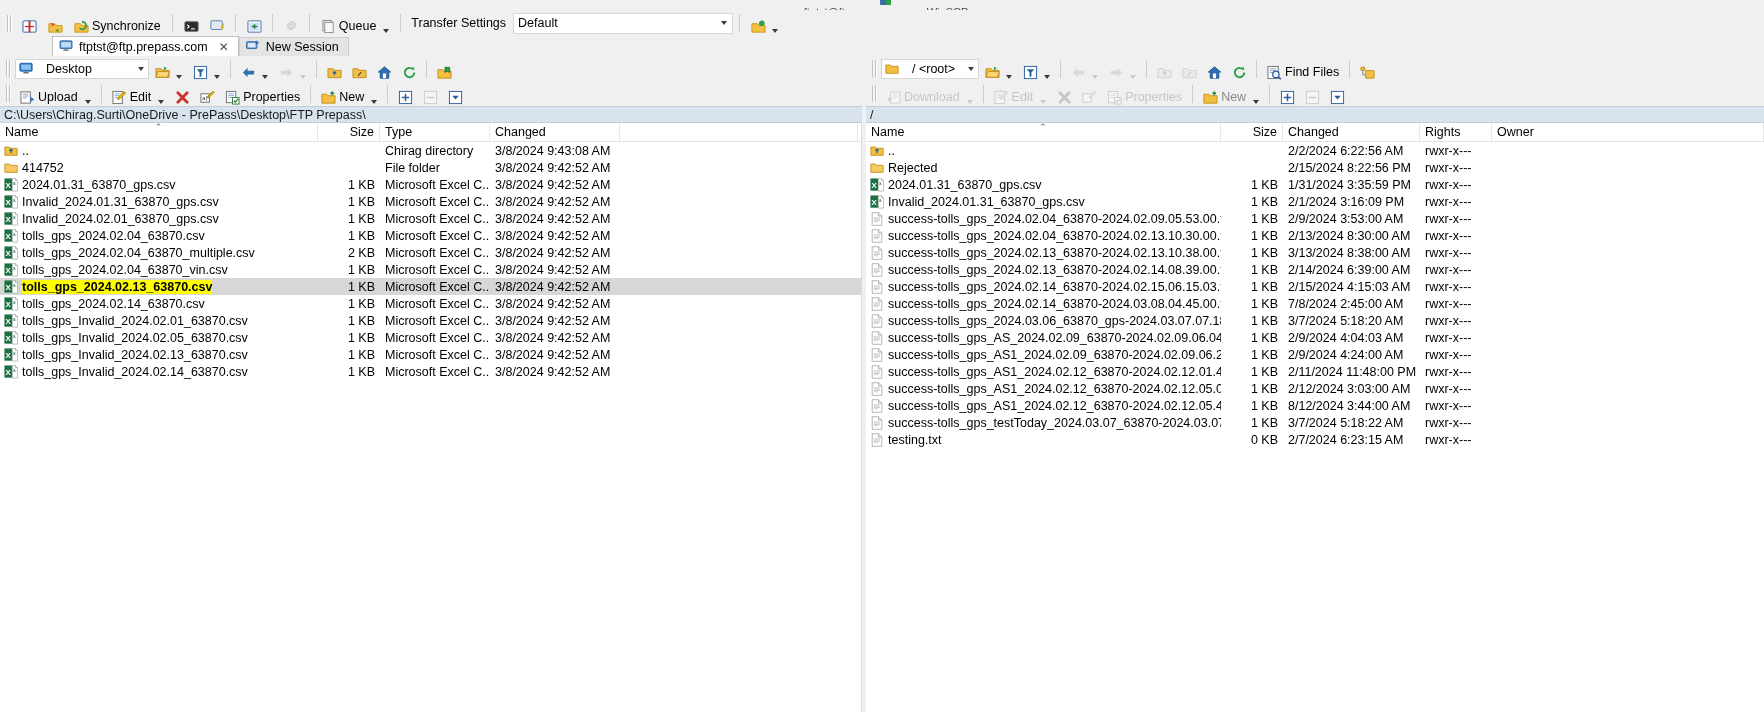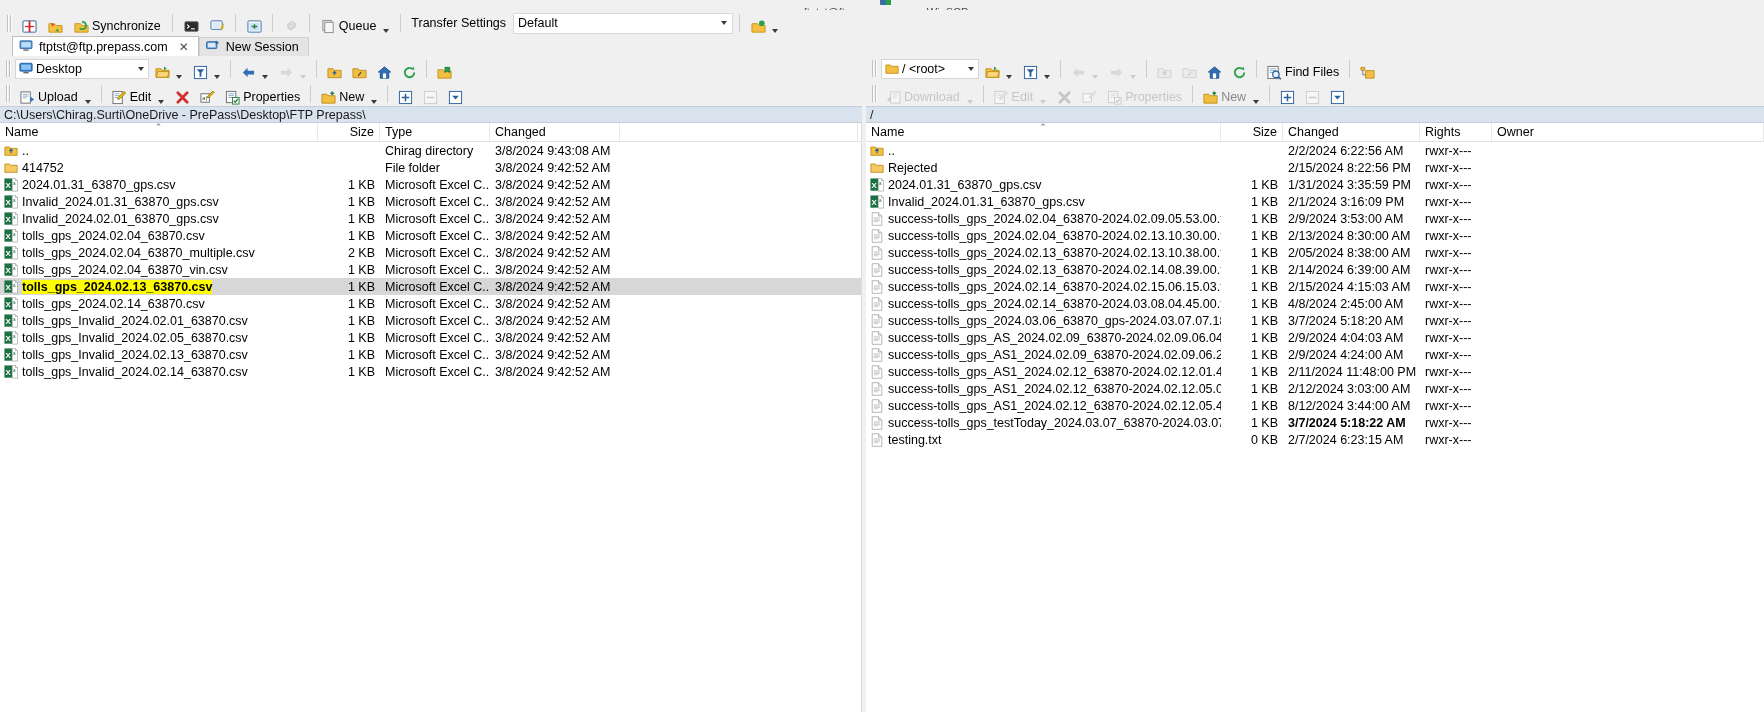--- a/index.html
+++ b/index.html
@@ -54,40 +54,40 @@
   .lbl { font-size:12.5px; }
 
   .ts-wrap { display:flex; align-items:center; gap:7px; margin-left:4px; }
   .ts-label { font-size:12.5px; }
   .ts-combo { width:220px; height:21px; background:#fff; border:1px solid #d9d9d9;
     display:flex; align-items:center; padding:0 4px; font-size:12.5px; position:relative; }
   .ts-combo .cb-arrow { position:absolute; right:5px; top:50%; transform:translateY(-50%);
     width:0;height:0;border-left:3.5px solid transparent;border-right:3.5px solid transparent;border-top:4px solid #3a3a3a; }
 
   
-  .tabstrip { height:20px; background:#f0f0f0; display:flex; align-items:flex-end; padding-left:12px; }
+  .tabstrip { height:20px; background:#f0f0f0; display:flex; align-items:flex-end; padding-left:12px;margin-left:40px; }
   .tab { height:19px; display:flex; align-items:center; gap:6px; padding:0 9px 0 6px;
          font-size:12.5px; border:1px solid #cfcfcf; border-bottom:none; background:#e4e4e4; cursor:default;}
   .tab.active { background:#ffffff; border-color:#bfbfbf; height:20px; }
   .tab .x { font-size:12px; color:#4d4d4d; margin-left:5px; cursor:pointer;}
 
   
   .panels { flex:1; display:flex; background:#fff; min-height:0; }
   .panel { display:flex; flex-direction:column; min-width:0; }
   .panel.left { width:862px; }
   .splitter { width:4px; background:#f0f0f0; cursor:col-resize; }
   .panel.right { flex:1; }
 
   
   .ptool {
     height:25px; background:#f0f0f0; display:flex; align-items:center; padding-left:3px; gap:1px;
   }
   .ptool.dim .tbtn { color:#8a8a8a; }
   .path-combo { flex:0 0 auto; width:auto; min-width:0; height:20px; background:#fff;
-     border:1px solid #d6d6d6; display:flex; align-items:center; gap:3px;
+     border:1px solid #d6d6d6; display:flex; align-items:center; gap:13px;
      padding:0 18px 0 3px; position:relative; font-size:12.5px; }
   .path-combo.l { width:134px; }
   .path-combo.r { width:98px; }
   .path-combo .cb-arrow{position:absolute;right:4px;top:50%;transform:translateY(-50%);
     width:0;height:0;border-left:3.5px solid transparent;border-right:3.5px solid transparent;border-top:4px solid #3a3a3a;}
 
   
   .pathbar {
     height:17px; background:#d9e3ee; border-top:1px solid #c3cfdb; border-bottom:1px solid #c3cfdb;
     display:flex; align-items:center; padding-left:4px; font-size:12.5px; color:#1a1a1a; white-space:nowrap; overflow:hidden;
@@ -1067,21 +1067,21 @@
                 <span class="ic">
                   <svg width="14" height="14" viewBox="0 0 16 16">
                     <path d="M2.5 0.8h7.2l3.8 3.8v10.6H2.5z" fill="#ffffff" stroke="#9a9a9a" stroke-width=".8"></path>
                     <path d="M9.7 .8v3.8h3.8" fill="#eaeaea" stroke="#9a9a9a" stroke-width=".8"></path>
                     <path d="M4.3 6.6h7M4.3 8.1h7M4.3 9.6h7M4.3 11.1h5" stroke="#b7b7b7" stroke-width=".8"></path>
                   </svg>
                 </span>
                 <span>success-tolls_gps_2024.02.13_63870-2024.02.13.10.38.00.txt</span>
               </div>
               <div class="cell num" style="width: 62px; flex: 0 0 62px;">1 KB</div>
-              <div class="cell" style="width: 137px; flex: 0 0 137px;">2/05/2024 8:38:00 AM</div>
+              <div class="cell" style="width: 137px; flex: 0 0 137px;">3/13/2024 8:38:00 AM</div>
               <div class="cell" style="width: 72px; flex: 0 0 72px;">rwxr-x---</div>
               <div class="cell" style="width: 272px; flex: 0 0 272px;"></div>
             </div>
             <div class="row">
               <div class="cell name" style="width: 355px; flex: 0 0 355px;">
                 <span class="ic">
                   <svg width="14" height="14" viewBox="0 0 16 16">
                     <path d="M2.5 0.8h7.2l3.8 3.8v10.6H2.5z" fill="#ffffff" stroke="#9a9a9a" stroke-width=".8"></path>
                     <path d="M9.7 .8v3.8h3.8" fill="#eaeaea" stroke="#9a9a9a" stroke-width=".8"></path>
                     <path d="M4.3 6.6h7M4.3 8.1h7M4.3 9.6h7M4.3 11.1h5" stroke="#b7b7b7" stroke-width=".8"></path>
@@ -1115,21 +1115,21 @@
                 <span class="ic">
                   <svg width="14" height="14" viewBox="0 0 16 16">
                     <path d="M2.5 0.8h7.2l3.8 3.8v10.6H2.5z" fill="#ffffff" stroke="#9a9a9a" stroke-width=".8"></path>
                     <path d="M9.7 .8v3.8h3.8" fill="#eaeaea" stroke="#9a9a9a" stroke-width=".8"></path>
                     <path d="M4.3 6.6h7M4.3 8.1h7M4.3 9.6h7M4.3 11.1h5" stroke="#b7b7b7" stroke-width=".8"></path>
                   </svg>
                 </span>
                 <span>success-tolls_gps_2024.02.14_63870-2024.03.08.04.45.00.txt</span>
               </div>
               <div class="cell num" style="width: 62px; flex: 0 0 62px;">1 KB</div>
-              <div class="cell" style="width: 137px; flex: 0 0 137px;">4/8/2024 2:45:00 AM</div>
+              <div class="cell" style="width: 137px; flex: 0 0 137px;">7/8/2024 2:45:00 AM</div>
               <div class="cell" style="width: 72px; flex: 0 0 72px;">rwxr-x---</div>
               <div class="cell" style="width: 272px; flex: 0 0 272px;"></div>
             </div>
             <div class="row">
               <div class="cell name" style="width: 355px; flex: 0 0 355px;">
                 <span class="ic">
                   <svg width="14" height="14" viewBox="0 0 16 16">
                     <path d="M2.5 0.8h7.2l3.8 3.8v10.6H2.5z" fill="#ffffff" stroke="#9a9a9a" stroke-width=".8"></path>
                     <path d="M9.7 .8v3.8h3.8" fill="#eaeaea" stroke="#9a9a9a" stroke-width=".8"></path>
                     <path d="M4.3 6.6h7M4.3 8.1h7M4.3 9.6h7M4.3 11.1h5" stroke="#b7b7b7" stroke-width=".8"></path>
@@ -1227,21 +1227,21 @@
                 <span class="ic">
                   <svg width="14" height="14" viewBox="0 0 16 16">
                     <path d="M2.5 0.8h7.2l3.8 3.8v10.6H2.5z" fill="#ffffff" stroke="#9a9a9a" stroke-width=".8"></path>
                     <path d="M9.7 .8v3.8h3.8" fill="#eaeaea" stroke="#9a9a9a" stroke-width=".8"></path>
                     <path d="M4.3 6.6h7M4.3 8.1h7M4.3 9.6h7M4.3 11.1h5" stroke="#b7b7b7" stroke-width=".8"></path>
                   </svg>
                 </span>
                 <span>success-tolls_gps_testToday_2024.03.07_63870-2024.03.07.07.18.22.txt</span>
               </div>
               <div class="cell num" style="width: 62px; flex: 0 0 62px;">1 KB</div>
-              <div class="cell" style="width: 137px; flex: 0 0 137px; font-weight: bold;">3/7/2024 5:18:22 AM</div>
+              <div class="cell" style="width: 137px; flex: 0 0 137px;">3/7/2024 5:18:22 AM</div>
               <div class="cell" style="width: 72px; flex: 0 0 72px;">rwxr-x---</div>
               <div class="cell" style="width: 272px; flex: 0 0 272px;"></div>
             </div>
             <div class="row">
               <div class="cell name" style="width: 355px; flex: 0 0 355px;">
                 <span class="ic">
                   <svg width="14" height="14" viewBox="0 0 16 16">
                     <path d="M2.5 0.8h7.2l3.8 3.8v10.6H2.5z" fill="#ffffff" stroke="#9a9a9a" stroke-width=".8"></path>
                     <path d="M9.7 .8v3.8h3.8" fill="#eaeaea" stroke="#9a9a9a" stroke-width=".8"></path>
                     <path d="M4.3 6.6h7M4.3 8.1h7M4.3 9.6h7M4.3 11.1h5" stroke="#b7b7b7" stroke-width=".8"></path>

